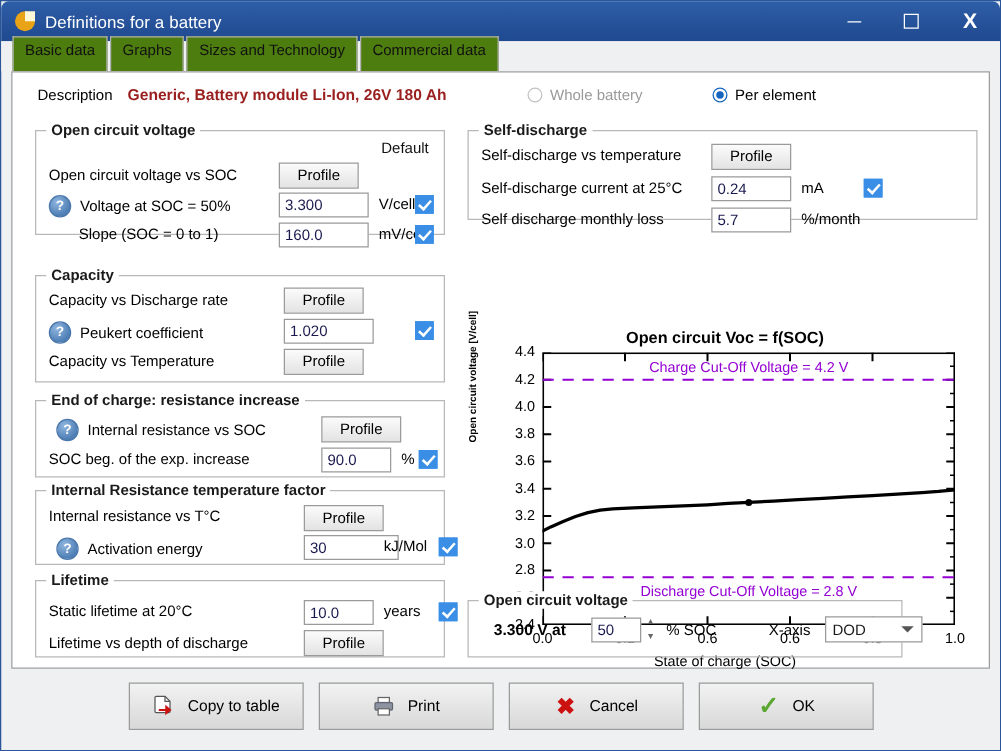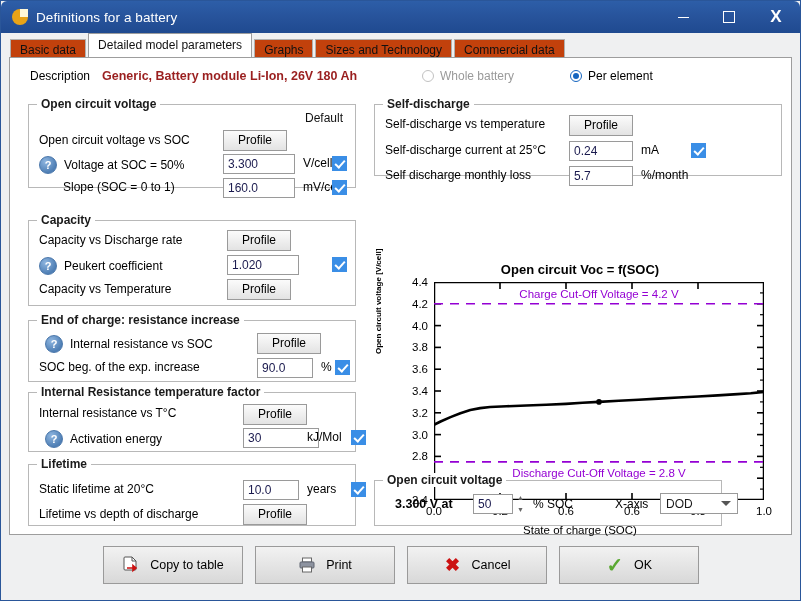--- a/index.html
+++ b/index.html
@@ -35,22 +35,22 @@
   }
   .winbtn.close{font-size:17px;font-weight:bold;width:48px;}
   .minglyph{display:block;width:11px;height:1px;background:#fff;}
   .maxglyph{display:block;width:10px;height:10px;border:1px solid #fff;}
   
   .tabstrip{
     height:24px;background:#eff0f1;padding-left:9px;
     display:flex;align-items:flex-end;position:relative;
   }
   .tab{
-    height:18px;line-height:20px;padding:0 9px;margin-right:2px;
-    background:#c2410c;border:1px solid #b0b0b0;border-bottom:none;
+    height:28px;line-height:20px;padding:0 9px;margin-right:2px;
+    background:#4d7c0f;border:1px solid #b0b0b0;border-bottom:none;
     font-size:12px;color:#111;box-sizing:border-box;white-space:nowrap;
   }
   .tab.active{
     background:#fff;height:24px;line-height:23px;border-color:#9d9d9d;
     position:relative;z-index:3;
   }
   
   .panel{
     position:absolute;left:8px;right:8px;top:56px;height:478px;
     background:#fff;border:1px solid #9d9d9d;box-sizing:border-box;
@@ -170,21 +170,20 @@
         </div>
       <div class="winbtn">
           <span class="maxglyph"></span>
         </div>
       <div class="winbtn close">X</div>
     </div>
   </div>
 
   <div class="tabstrip">
     <div class="tab">Basic data</div>
-    <div class="tab active">Detailed model parameters</div>
     <div class="tab">Graphs</div>
     <div class="tab">Sizes and Technology</div>
     <div class="tab">Commercial data</div>
   </div>
 
   <div class="panel">
 
     <div class="desc-row">
       <span class="desc-label">Description</span>
       <span class="desc-val">Generic, Battery module Li-Ion, 26V 180 Ah</span>

